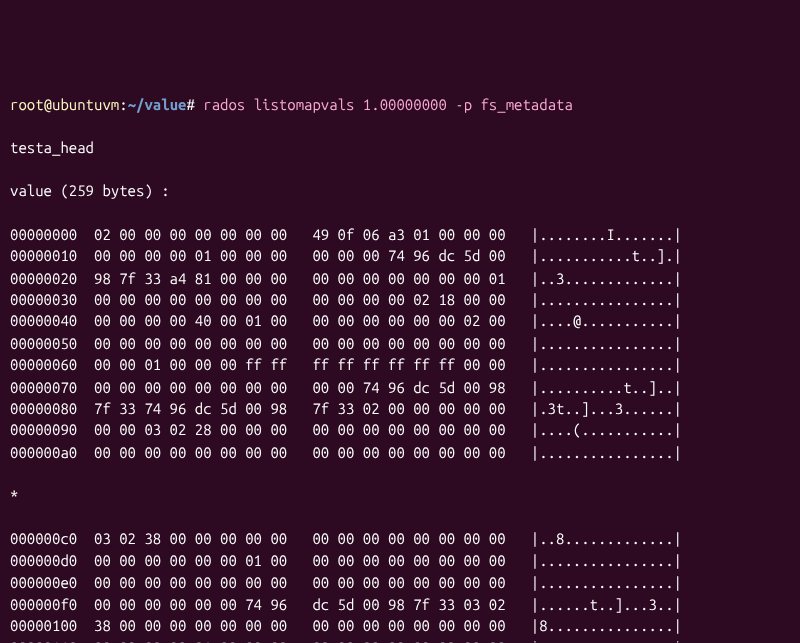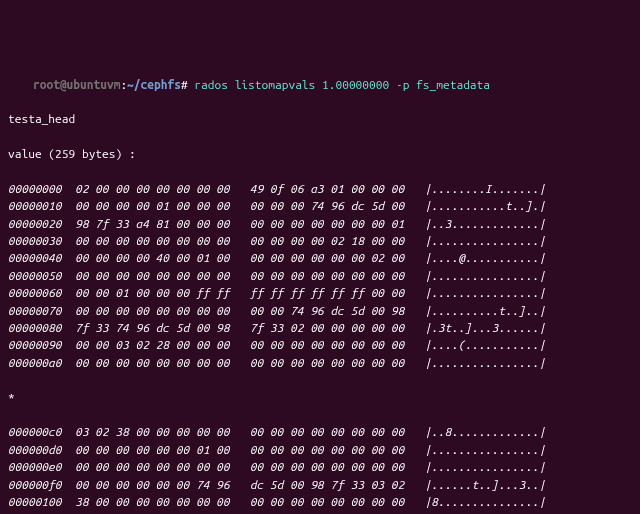--- a/index.html
+++ b/index.html
@@ -8,35 +8,35 @@
       color: #ffffff;
       font-family: 'Ubuntu Mono', 'DejaVu Sans Mono', 'Consolas', monospace;
       font-size: 12px;
       line-height: 1.45;
       padding: 6px 8px;
       width: 640px;
       height: 514px;
       overflow: hidden;
       white-space: pre;
     }
-    .prompt-user { color: #737373; font-weight: bold; margin-left: 25px; }
+    .prompt-user { color: #fef9c3; font-weight: normal; }
     .prompt-colon { color: #ffffff; }
     .prompt-path { color: #729fcf; font-weight: bold; }
     .prompt-hash { color: #ffffff; }
-    .cmd { color: #5eead4; }
+    .cmd { color: #f9a8d4; }
     .line { color: #ffffff; }
     .rows { }
-    .row { display: block; font-style: italic; }
+    .row { display: block; }
   </style>
 </head>
 <body>
 
 
 
-<div class="line"><span class="prompt-user">root@ubuntuvm</span><span class="prompt-colon">:</span><span class="prompt-path">~/cephfs</span><span class="prompt-hash">#</span><span class="cmd"> rados listomapvals 1.00000000 -p fs_metadata</span></div>
+<div class="line"><span class="prompt-user">root@ubuntuvm</span><span class="prompt-colon">:</span><span class="prompt-path">~/value</span><span class="prompt-hash">#</span><span class="cmd"> rados listomapvals 1.00000000 -p fs_metadata</span></div>
 <div class="line">testa_head</div>
 <div class="line">value (259 bytes) :</div>
 <div class="rows" id="rows1"><div class="row">00000000  02 00 00 00 00 00 00 00   49 0f 06 a3 01 00 00 00   |........I.......|</div><div class="row">00000010  00 00 00 00 01 00 00 00   00 00 00 74 96 dc 5d 00   |...........t..].|</div><div class="row">00000020  98 7f 33 a4 81 00 00 00   00 00 00 00 00 00 00 01   |..3.............|</div><div class="row">00000030  00 00 00 00 00 00 00 00   00 00 00 00 02 18 00 00   |................|</div><div class="row">00000040  00 00 00 00 40 00 01 00   00 00 00 00 00 00 02 00   |....@...........|</div><div class="row">00000050  00 00 00 00 00 00 00 00   00 00 00 00 00 00 00 00   |................|</div><div class="row">00000060  00 00 01 00 00 00 ff ff   ff ff ff ff ff ff 00 00   |................|</div><div class="row">00000070  00 00 00 00 00 00 00 00   00 00 74 96 dc 5d 00 98   |..........t..]..|</div><div class="row">00000080  7f 33 74 96 dc 5d 00 98   7f 33 02 00 00 00 00 00   |.3t..]...3......|</div><div class="row">00000090  00 00 03 02 28 00 00 00   00 00 00 00 00 00 00 00   |....(...........|</div><div class="row">000000a0  00 00 00 00 00 00 00 00   00 00 00 00 00 00 00 00   |................|</div></div>
 <div class="line">*</div>
 <div class="rows" id="rows2"><div class="row">000000c0  03 02 38 00 00 00 00 00   00 00 00 00 00 00 00 00   |..8.............|</div><div class="row">000000d0  00 00 00 00 00 00 01 00   00 00 00 00 00 00 00 00   |................|</div><div class="row">000000e0  00 00 00 00 00 00 00 00   00 00 00 00 00 00 00 00   |................|</div><div class="row">000000f0  00 00 00 00 00 00 74 96   dc 5d 00 98 7f 33 03 02   |......t..]...3..|</div><div class="row">00000100  38 00 00 00 00 00 00 00   00 00 00 00 00 00 00 00   |8...............|</div><div class="row">00000110  00 00 00 00 01 00 00 00   00 00 00 00 00 00 00 00   |................|</div></div>
 
 
 
 
 </body></html>

